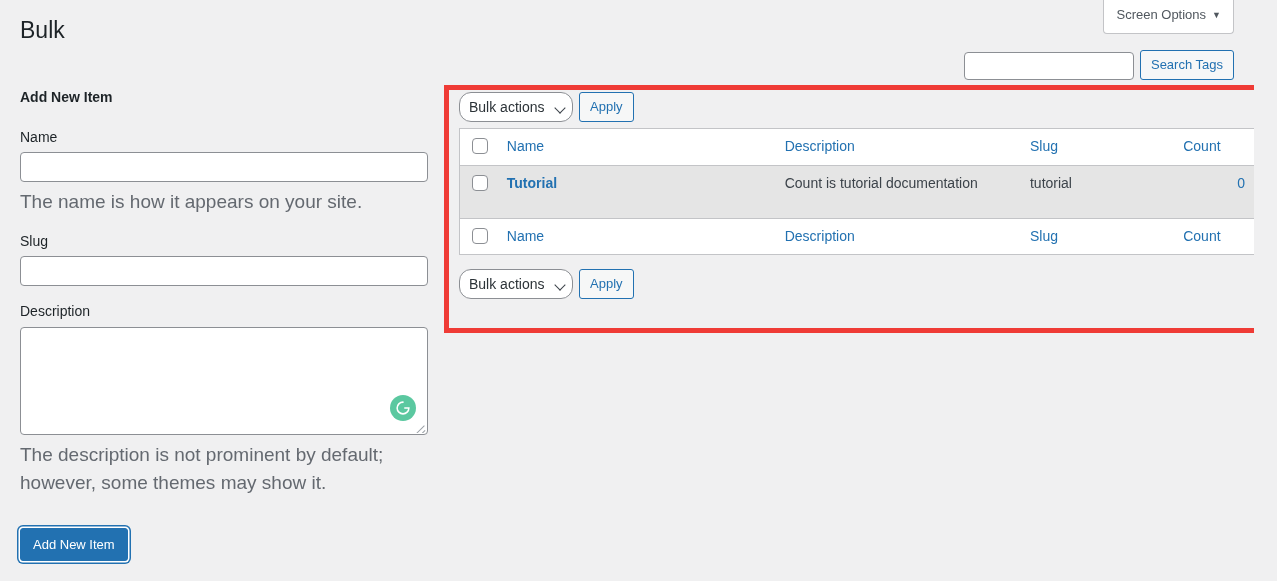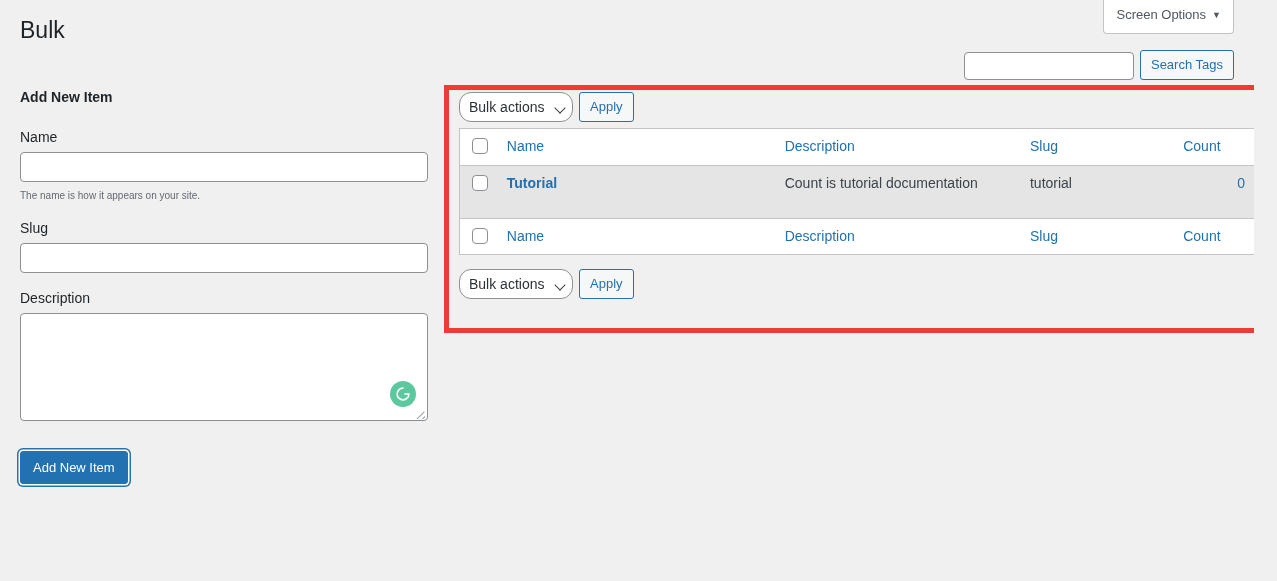--- a/index.html
+++ b/index.html
@@ -108,21 +108,21 @@
     border-radius: 4px;
     background: #fff;
     padding: 0 8px;
     font-size: 14px;
     font-family: "Liberation Sans", sans-serif;
     color: #2c3338;
     outline: none;
     display: block;
   }
   .help-text {
-    font-size: 10px;
+    font-size: 19px;
     color: #646970;
     line-height: 1.5;
     margin: 6px 0 0 0;
     max-width: 400px;
   }
   .desc-wrap { position: relative; width: 408px; }
   .desc-area {
     width: 408px;
     height: 108px;
     border: 1px solid #8c8f94;
@@ -327,20 +327,21 @@
       <label>Description</label>
       <div class="desc-wrap">
         <textarea class="desc-area" style=""></textarea>
         <div class="grammarly-badge">
           <svg width="16" height="16" viewBox="0 0 24 24" aria-hidden="true">
             <path d="M12 3.2A8.8 8.8 0 1 0 20.8 12h-6.1" fill="none" stroke="#ffffff" stroke-width="2.3" stroke-linecap="round"></path>
           </svg>
         </div>
         <div class="resize-grip"></div>
       </div>
+      <p class="help-text">The description is not prominent by default; however, some themes may show it.</p>
     </div>
 
     <button class="btn-primary">Add New Item</button>
   </div>
 
   <div class="highlight-box"></div>
 
   <div class="table-region">
 
     <div class="tablenav top">

